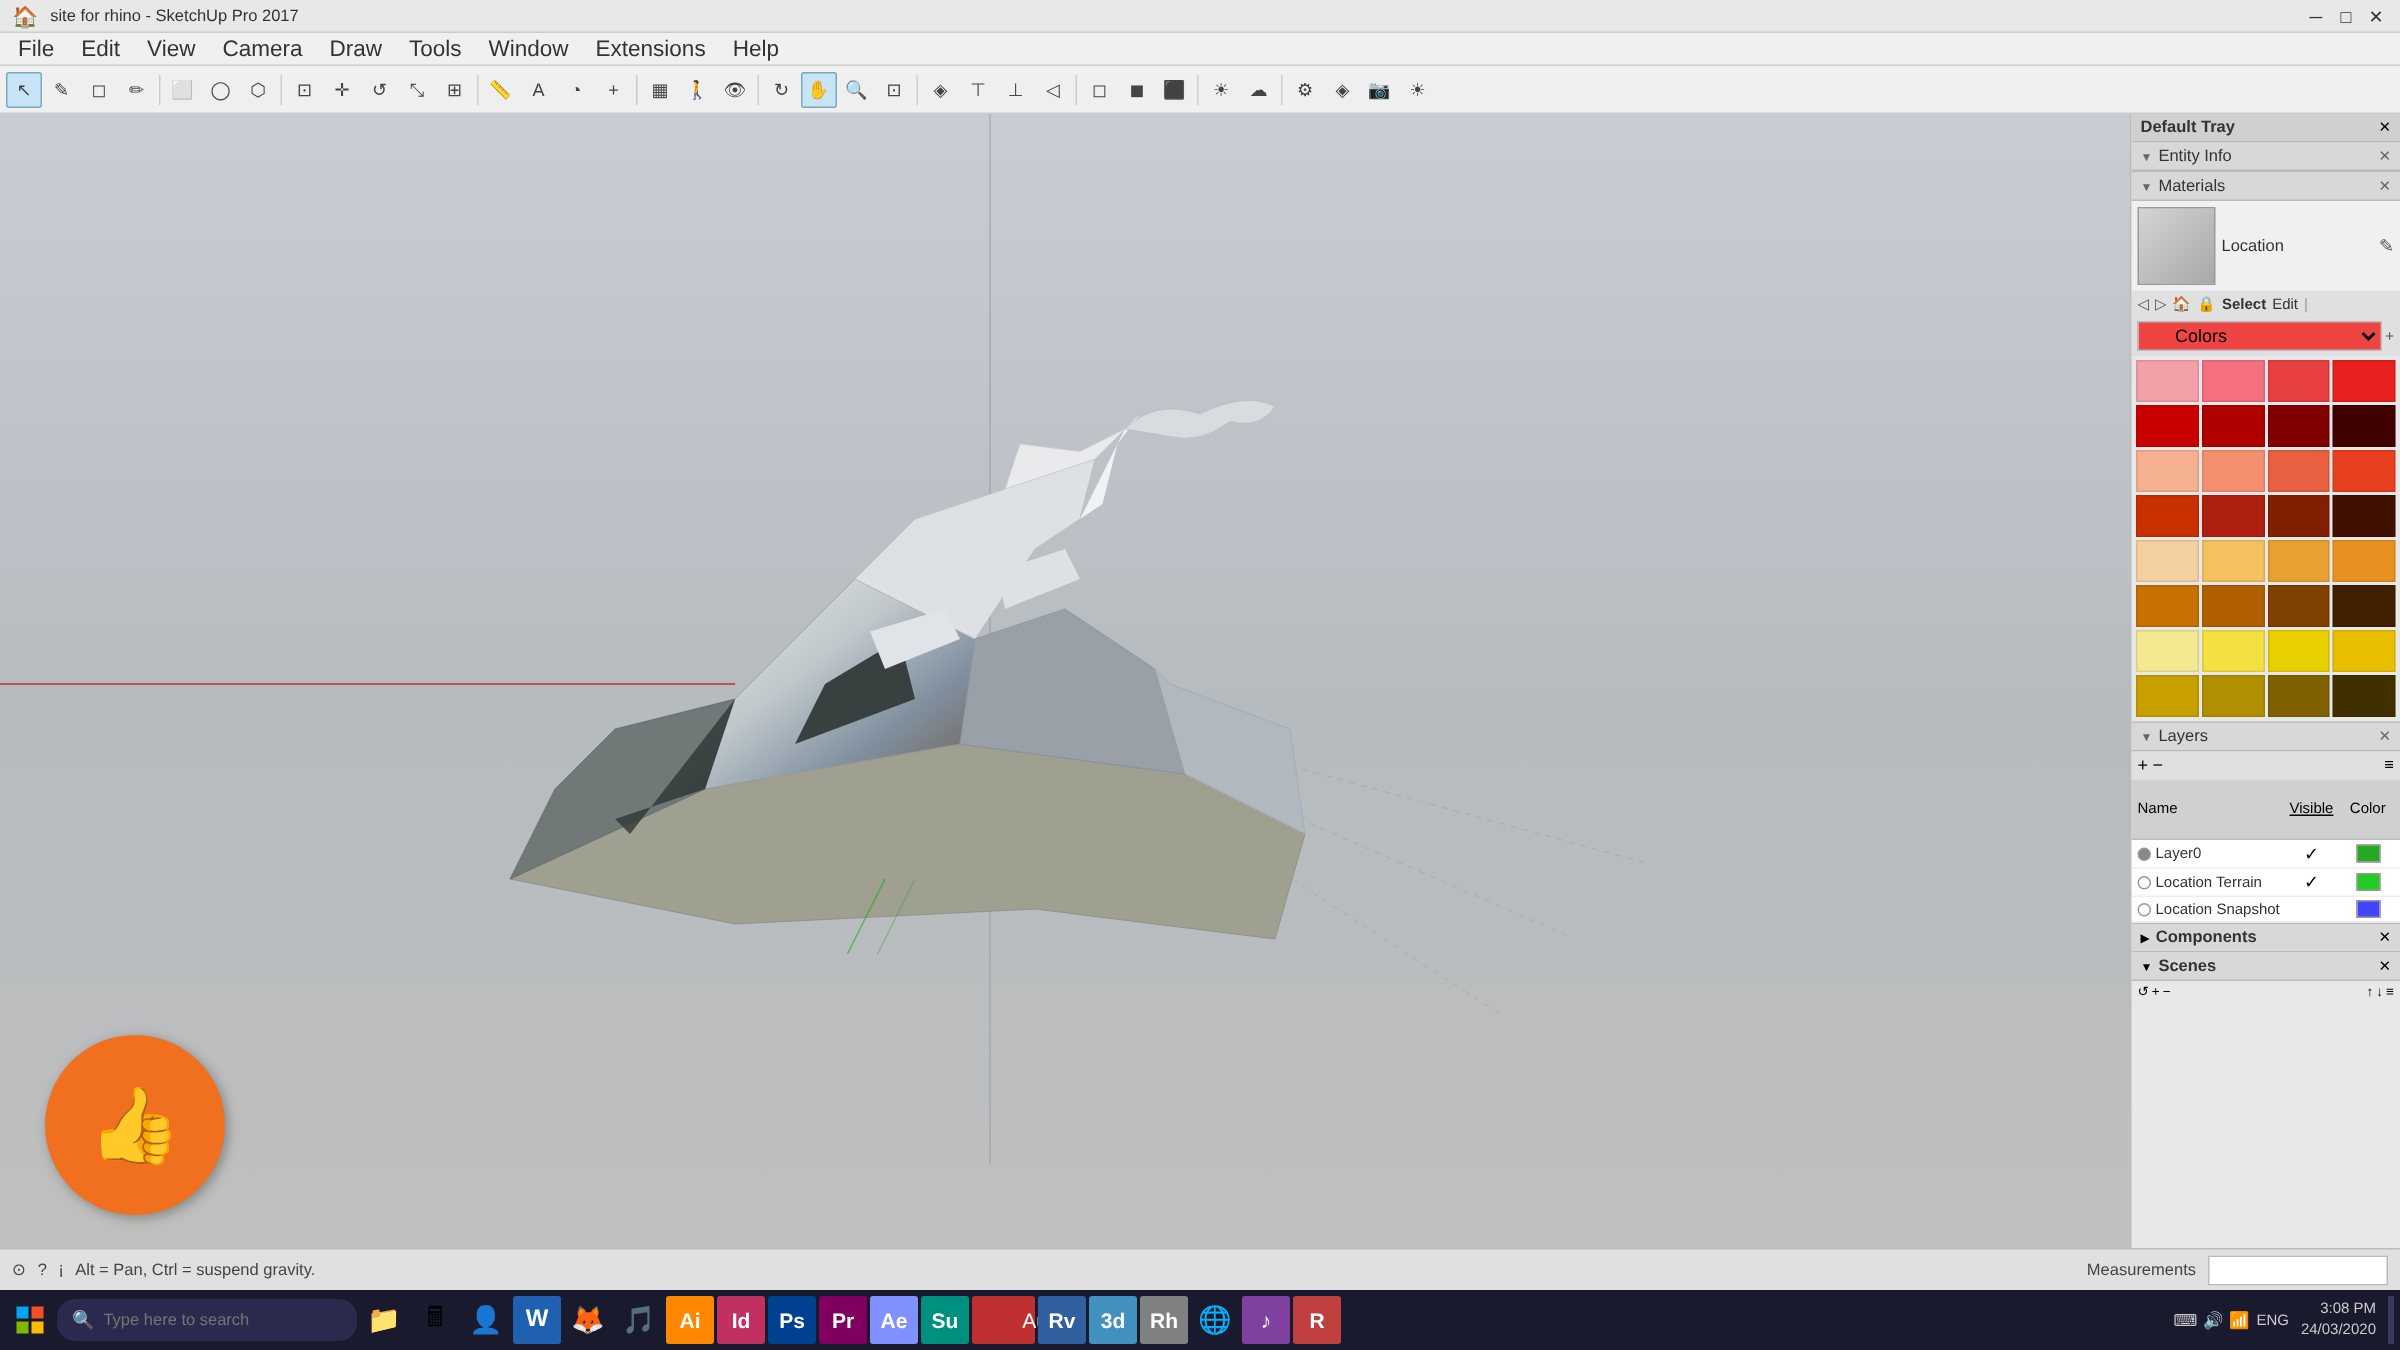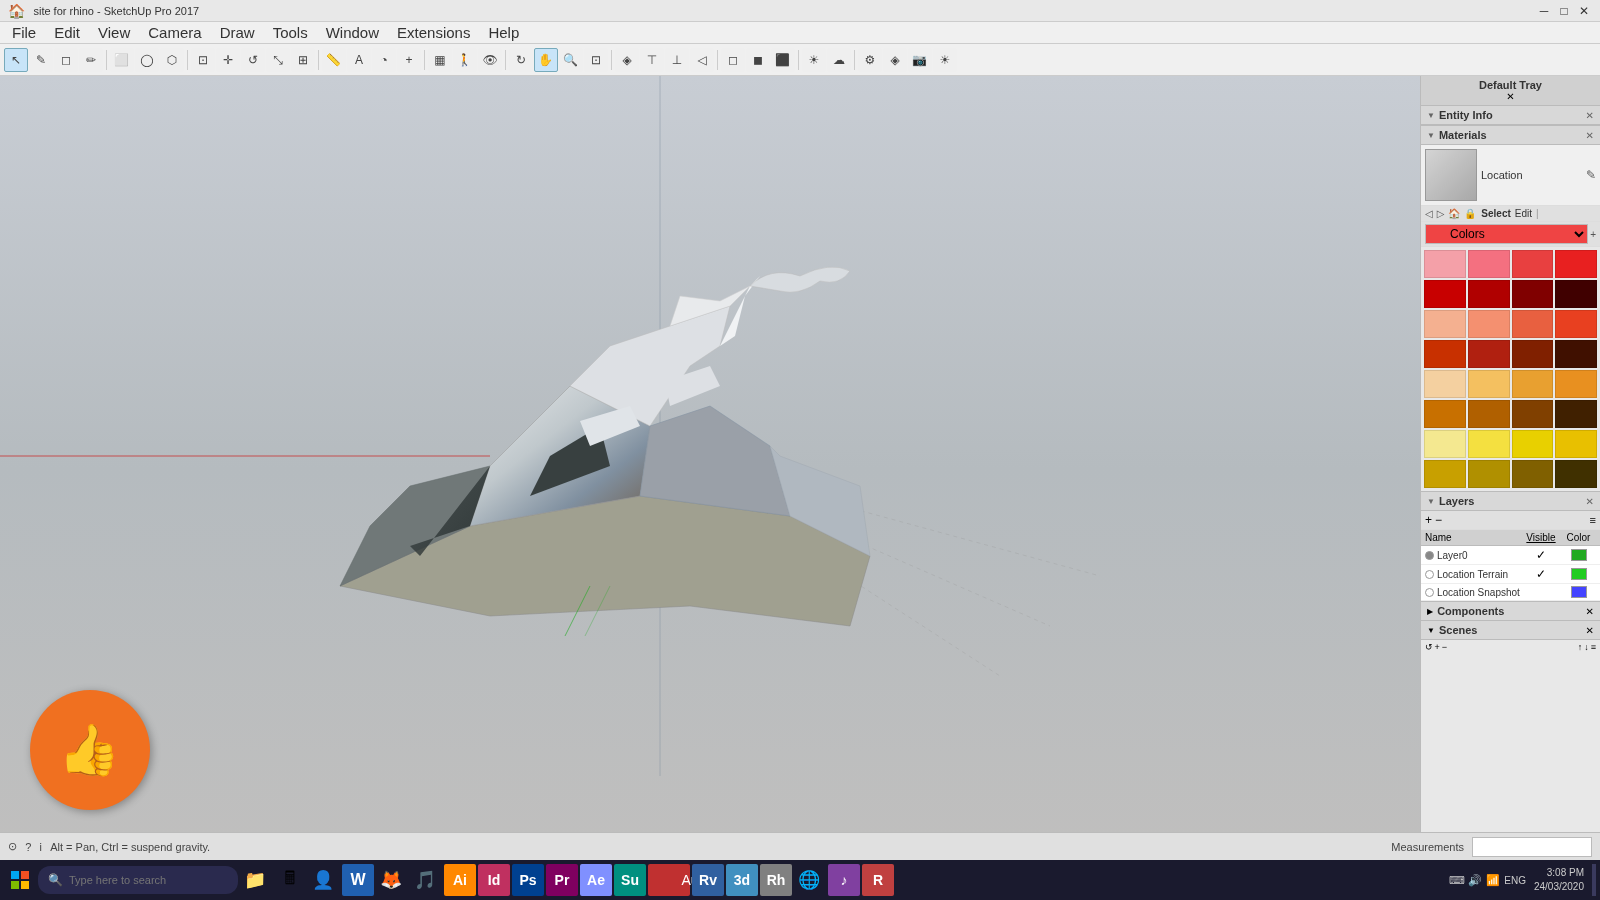--- a/index.html
+++ b/index.html
@@ -100,21 +100,21 @@
     .panel-header {
       display: flex;
       align-items: center;
       justify-content: space-between;
       background: #d8d8d8;
       padding: 3px 6px;
       border-bottom: 1px solid #bbb;
       cursor: pointer;
     }
     .panel-header-left { display: flex; align-items: center; gap: 4px; }
-    .panel-title { font-size: 11px; font-weight: bold; color: #333; }
+    .panel-title { font-size: 11px; font-weight: normal; color: #333; }
     .panel-arrow { font-size: 8px; color: #666; }
     .panel-close { font-size: 10px; color: #666; cursor: pointer; }
 
     
     #entity-info-section {
       border-bottom: 1px solid #bbb;
     }
 
     
     #materials-section {
@@ -324,21 +324,21 @@
     </svg>
 
     <div id="thumbsup" style="position:absolute; bottom:50px; left:30px; width:120px; height:120px; background:#f07020; border-radius:50%; display:flex; align-items:center; justify-content:center; font-size:50px; color:white; box-shadow:2px 2px 8px rgba(0,0,0,0.3);">
       <span>👍</span>
     </div>
 
   </div>
 
   <div id="right-panel" style="width:180px; background:#e8e8e8; border-left:1px solid #bbb; display:flex; flex-direction:column; overflow:hidden;">
 
-    <div style="display:flex; align-items:center; justify-content:space-between; background:#d0d0d0; padding:3px 6px; border-bottom:1px solid #bbb;flex-direction:column;">
+    <div style="display:flex; align-items:center; justify-content:space-between; background:#d0d0d0; padding:3px 6px; border-bottom:1px solid #bbb;">
       <span style="font-size:11px; font-weight:bold; color:#333;">Default Tray</span>
       <span style="font-size:10px; cursor:pointer;">✕</span>
     </div>
 
     <div id="entity-info-section" style="border-bottom:1px solid #bbb;">
       <div class="panel-header">
         <div class="panel-header-left">
           <span class="panel-arrow">▼</span>
           <span class="panel-title">Entity Info</span>
         </div>
@@ -425,21 +425,21 @@
         <span class="panel-close">✕</span>
       </div>
 
       <div style="display:flex; align-items:center; gap:3px; padding:2px 4px; background:#e0e0e0; border-bottom:1px solid #ddd;">
         <span style="cursor:pointer; font-size:12px;">+</span>
         <span style="cursor:pointer; font-size:12px;">−</span>
         <div style="flex:1;"></div>
         <span style="cursor:pointer; font-size:11px;">≡</span>
       </div>
 
-      <div style="display:flex; background:#d0d0d0; border-bottom:1px solid #bbb; padding:2px 4px; font-size:10px;">
+      <div style="display:flex; background:#d0d0d0; border-bottom:1px solid #bbb; padding:14px 4px; font-size:10px;">
         <span style="flex:1;">Name</span>
         <span style="width:40px; text-align:center;text-decoration:underline;">Visible</span>
         <span style="width:35px; text-align:center;">Color</span>
       </div>
 
       <div style="background:white;" id="layers-rows-container">
       <div style="display: flex; align-items: center; padding: 2px 4px; border-bottom: 1px solid rgb(238, 238, 238); font-size: 10px;">
             <div style="width: 9px; height: 9px; border-radius: 50%; border: 1px solid rgb(153, 153, 153); margin-right: 3px; background: rgb(136, 136, 136); flex-shrink: 0;"></div>
             <span style="flex: 1 1 0%; color: rgb(51, 51, 51);">Layer0</span>
             <span style="width: 40px; text-align: center; font-size: 12px;">✓</span>

